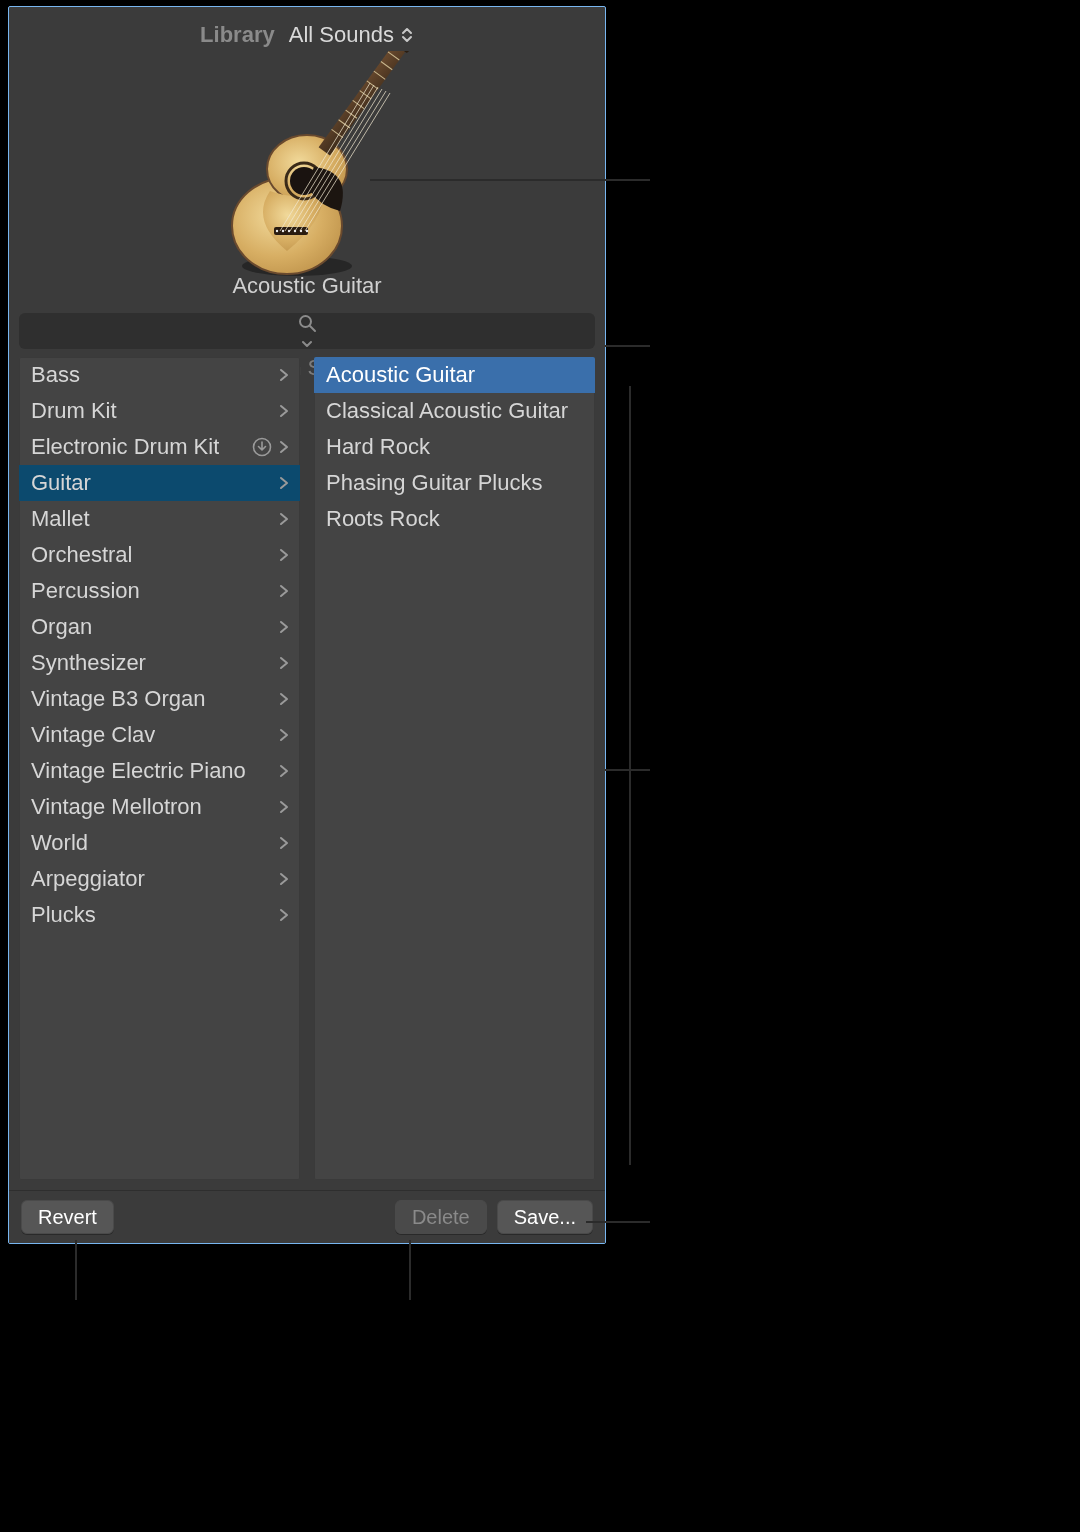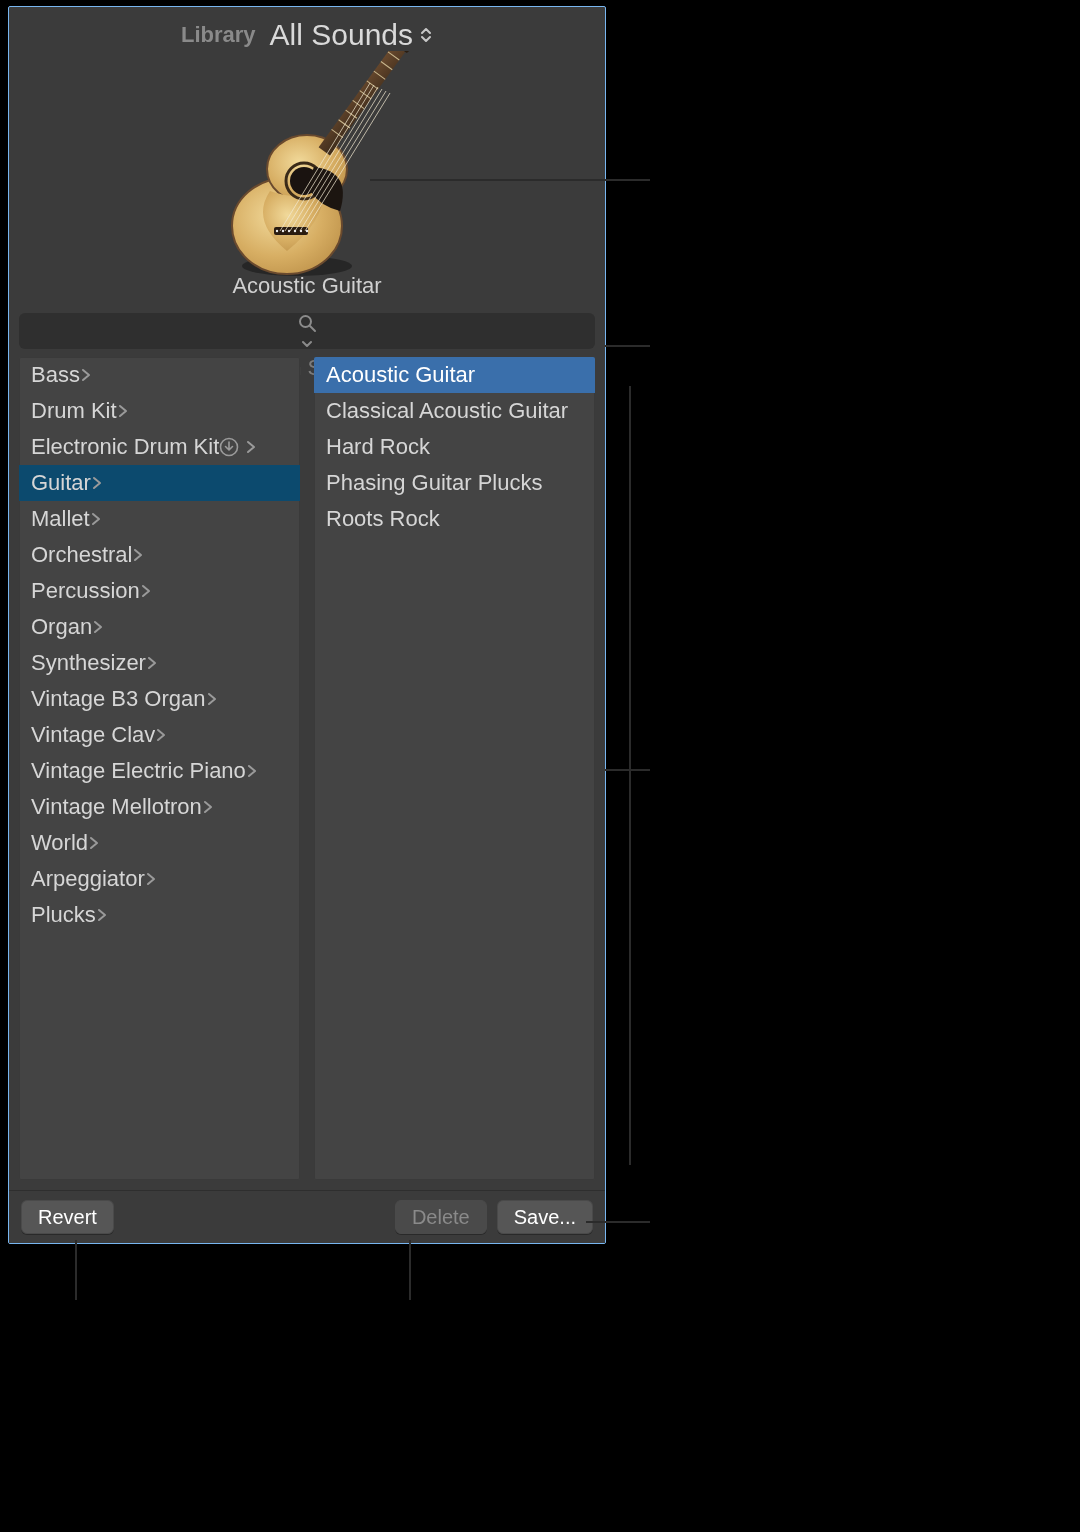--- a/index.html
+++ b/index.html
@@ -39,21 +39,21 @@
     align-items: center;
     gap: 14px;
     height: 32px;
   }
   .library-label {
     font-size: 22px;
     color: #8a8a8a;
     font-weight: 600;
   }
   .filter-select {
-    font-size: 30px;
+    font-size: 22px;
     color: #d9d9d9;
     display: inline-flex;
     align-items: center;
     gap: 6px;
     cursor: default;
   }
   .updown-icon {
     display: inline-block;
     width: 14px;
     height: 18px;
@@ -118,20 +118,21 @@
     border-radius: 2px;
     flex: 1 1 0;
     overflow: hidden;
     box-shadow: inset 0 0 0 1px #3a3a3a;
   }
   .row {
     height: 36px;
     display: flex;
     align-items: center;
     padding: 0 10px 0 12px;
+    justify-content: space-between;
     font-size: 22px;
     color: #d6d6d6;
     box-sizing: border-box;
   }
   .row.active {
     background: #0c4a6e;
   }
   .row.selected {
     background: #3a6fab;
     color: #ffffff;

